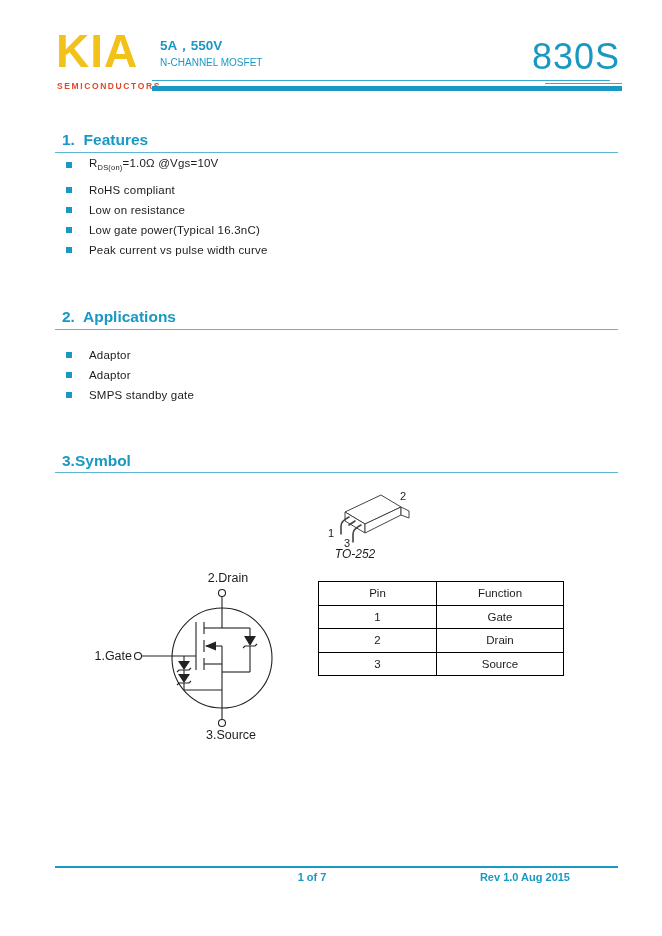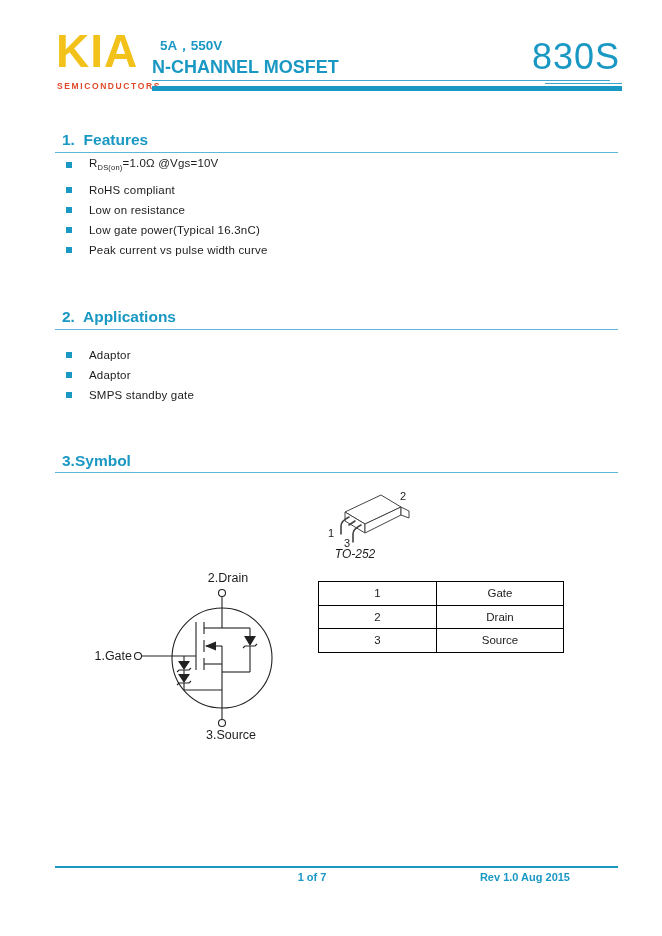--- a/index.html
+++ b/index.html
@@ -22,21 +22,21 @@
     left:56px;top:28px;
     font-size:46px;font-weight:800;letter-spacing:1px;
     color:var(--logo-yellow);line-height:1;
   }
   .logo-sub{
     left:57px;top:81px;
     font-size:8.5px;font-weight:700;letter-spacing:1.6px;
     color:var(--logo-red);
   }
   .hdr-sub1{left:160px;top:37px;font-size:13.5px;font-weight:700;color:var(--accent);}
-  .hdr-sub2{left:152px;top:57px;font-size:18px;font-weight:700;color:var(--accent);}
+  .hdr-sub2{left:160px;top:57px;font-size:10px;font-weight:400;color:var(--accent);}
   .part-number{
     right:42px;top:36px;font-size:36px;font-weight:500;
     color:var(--accent);letter-spacing:1px;
   }
   .hdr-thinline{left:152px;top:80px;width:458px;height:1px;background:var(--accent);opacity:.85;}
   .hdr-thinline2{left:545px;top:83px;width:77px;height:1px;background:var(--accent);opacity:.85;}
   .hdr-bar{left:152px;top:86px;width:470px;height:5px;background:var(--accent);}
 
   
   .sec-title{
@@ -203,20 +203,24 @@
   <text x="44" y="94" font-size="12.5" text-anchor="end">1.Gate</text>
   <text x="143" y="173" font-size="12.5" text-anchor="middle">3.Source</text>
 </svg>
 
 <table class="abs pin-table">
   <colgroup>
       <col class="c1">
       <col class="c2">
     </colgroup>
   <tbody>
+      <tr>
+    <td>Pin</td>
+    <td>Function</td>
+  </tr>
   <tr>
     <td>1</td>
     <td>Gate</td>
   </tr>
   <tr>
     <td>2</td>
     <td>Drain</td>
   </tr>
   <tr>
     <td>3</td>

